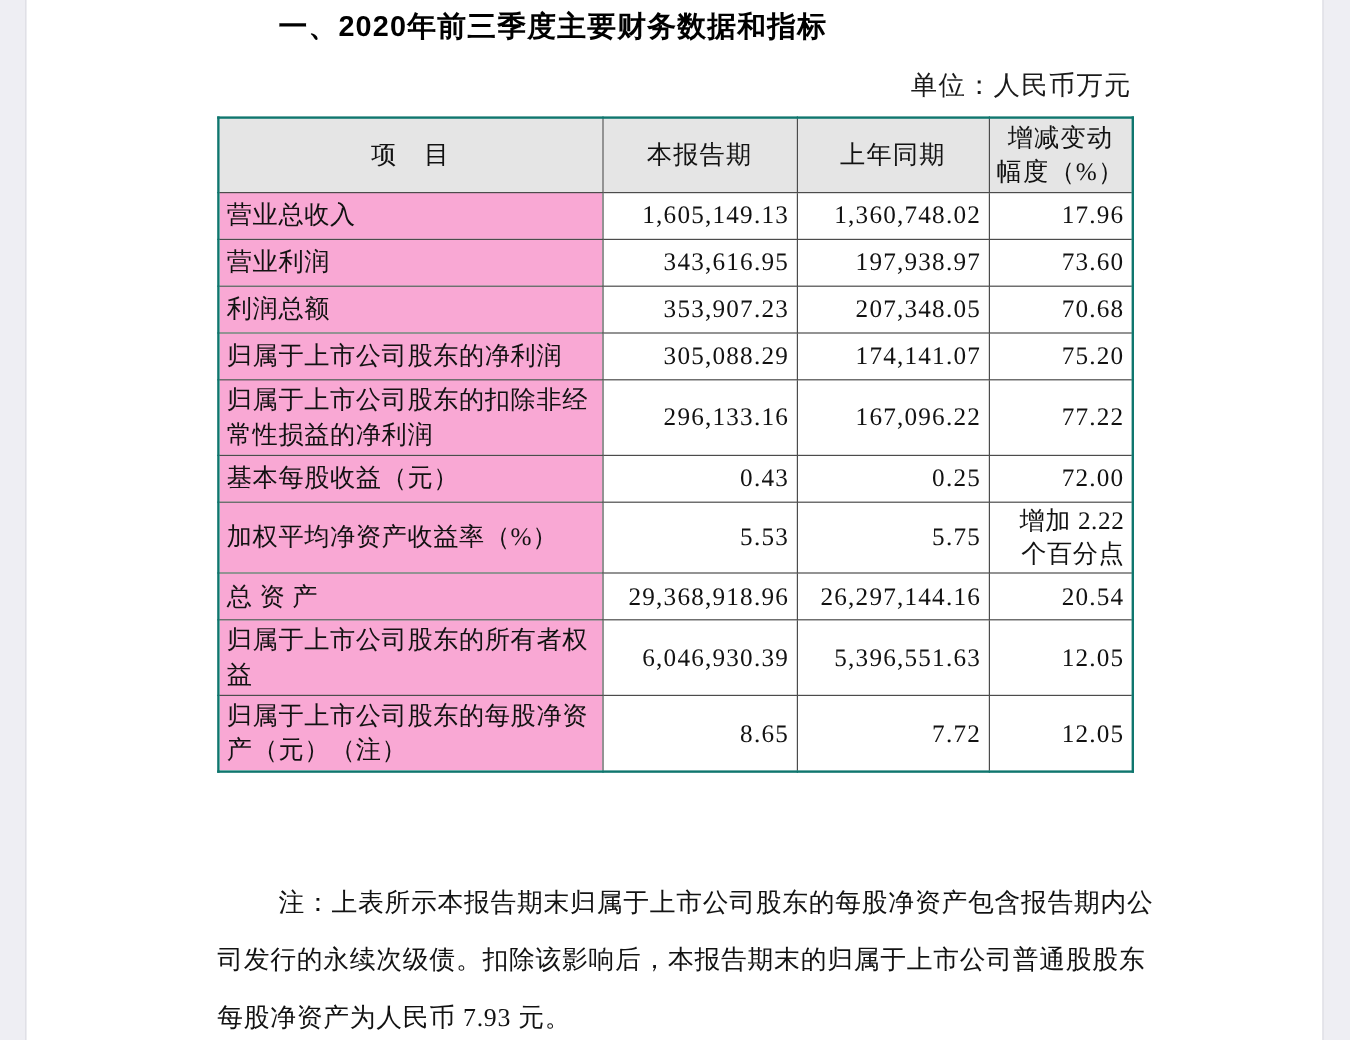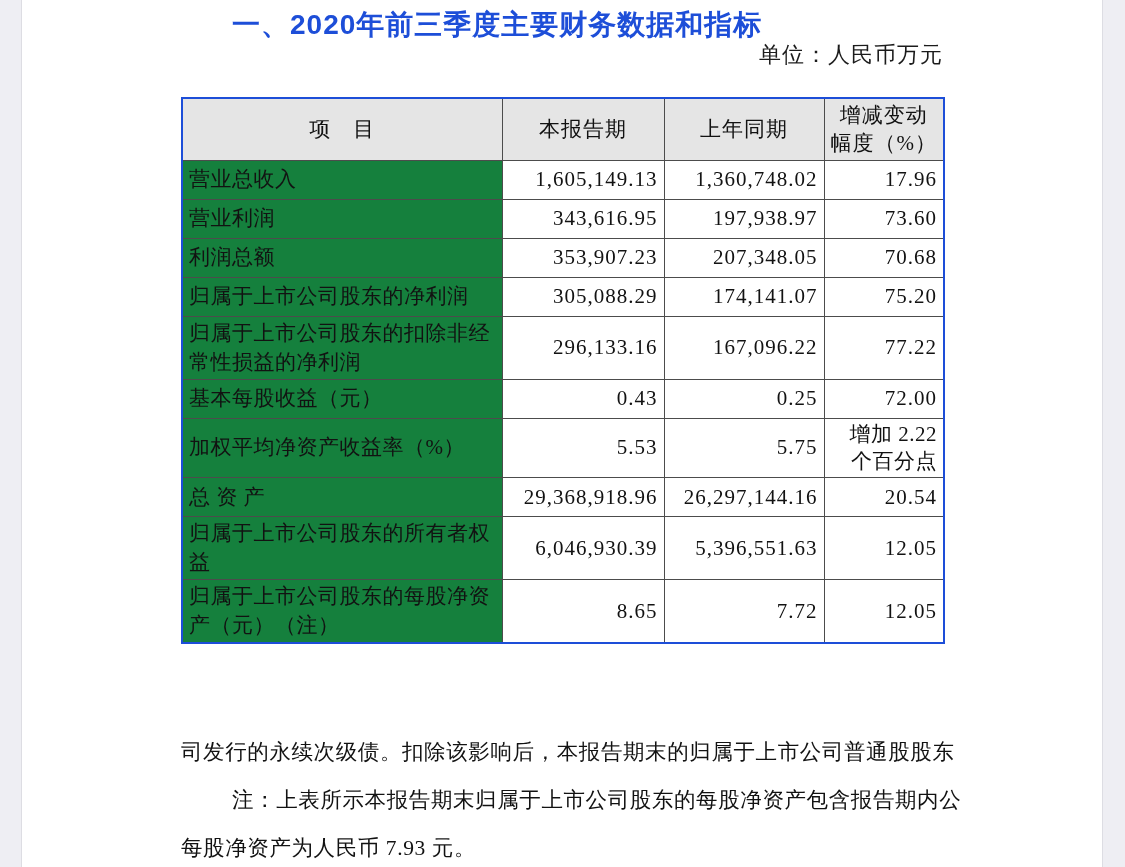--- a/index.html
+++ b/index.html
@@ -8,46 +8,46 @@
     font-family:"Liberation Serif","DejaVu Serif",serif;color:#161616;
     overflow:hidden;
   }
   .edge-strip{position:absolute;top:0;height:867px;background:#eeeef3;}
   .edge-strip.left{left:0;width:21px;border-right:1px solid #dddde3;}
   .edge-strip.right{right:0;width:22px;border-left:1px solid #dddde3;}
 
   .doc-title{
     position:absolute;left:232px;top:6px;
     font-family:"Liberation Sans","DejaVu Sans",sans-serif;
-    font-weight:700;font-size:28px;letter-spacing:1px;color:#1d4ed8;
+    font-weight:700;font-size:24px;letter-spacing:1px;color:#000000;
     white-space:nowrap;
   }
   .unit-line{
-    position:absolute;left:181px;top:40px;width:762px;
+    position:absolute;left:181px;top:56px;width:762px;
     text-align:right;font-size:22px;color:#1b1b1b;letter-spacing:1px;
   }
 
   table.fin{
     position:absolute;left:181px;top:97px;width:762px;
     border-collapse:collapse;table-layout:fixed;
     font-size:21px;color:#121212;
-    border:2px solid #1d4ed8;
+    border:2px solid #0f766e;
   }
   table.fin td{
     border:1px solid #4c4c4c;
     vertical-align:middle;
     padding:2px 6px;
     overflow:hidden;
   }
   td.hdr{
     background:#e5e5e5;text-align:center;
     white-space:pre-line;line-height:1.35;letter-spacing:1px;
   }
   td.label{
-    background:#15803d;text-align:left;
+    background:#f9a8d4;text-align:left;
     padding-left:9px;padding-right:6px;line-height:1.38;letter-spacing:0.5px;
   }
   td.num{
     background:#ffffff;text-align:right;
     padding-right:13px;letter-spacing:1px;
     font-variant-numeric:tabular-nums;
   }
   td.chg-text{
     background:#ffffff;text-align:right;
     white-space:pre-line;line-height:1.3;padding-right:6px;letter-spacing:0.5px;
@@ -149,16 +149,16 @@
     <tr class="h-last">
       <td class="label">归属于上市公司股东的每股净资产（元）（注）</td>
       <td class="num">8.65</td>
       <td class="num">7.72</td>
       <td class="num">12.05</td>
     </tr>
   </tbody>
 </table>
 
 <div class="note">
+  <div class="note-line first">注：上表所示本报告期末归属于上市公司股东的每股净资产包含报告期内公</div>
   <div class="note-line">司发行的永续次级债。扣除该影响后，本报告期末的归属于上市公司普通股股东</div>
-  <div class="note-line first">注：上表所示本报告期末归属于上市公司股东的每股净资产包含报告期内公</div>
   <div class="note-line">每股净资产为人民币 7.93 元。</div>
 </div>
 
 </body></html>

